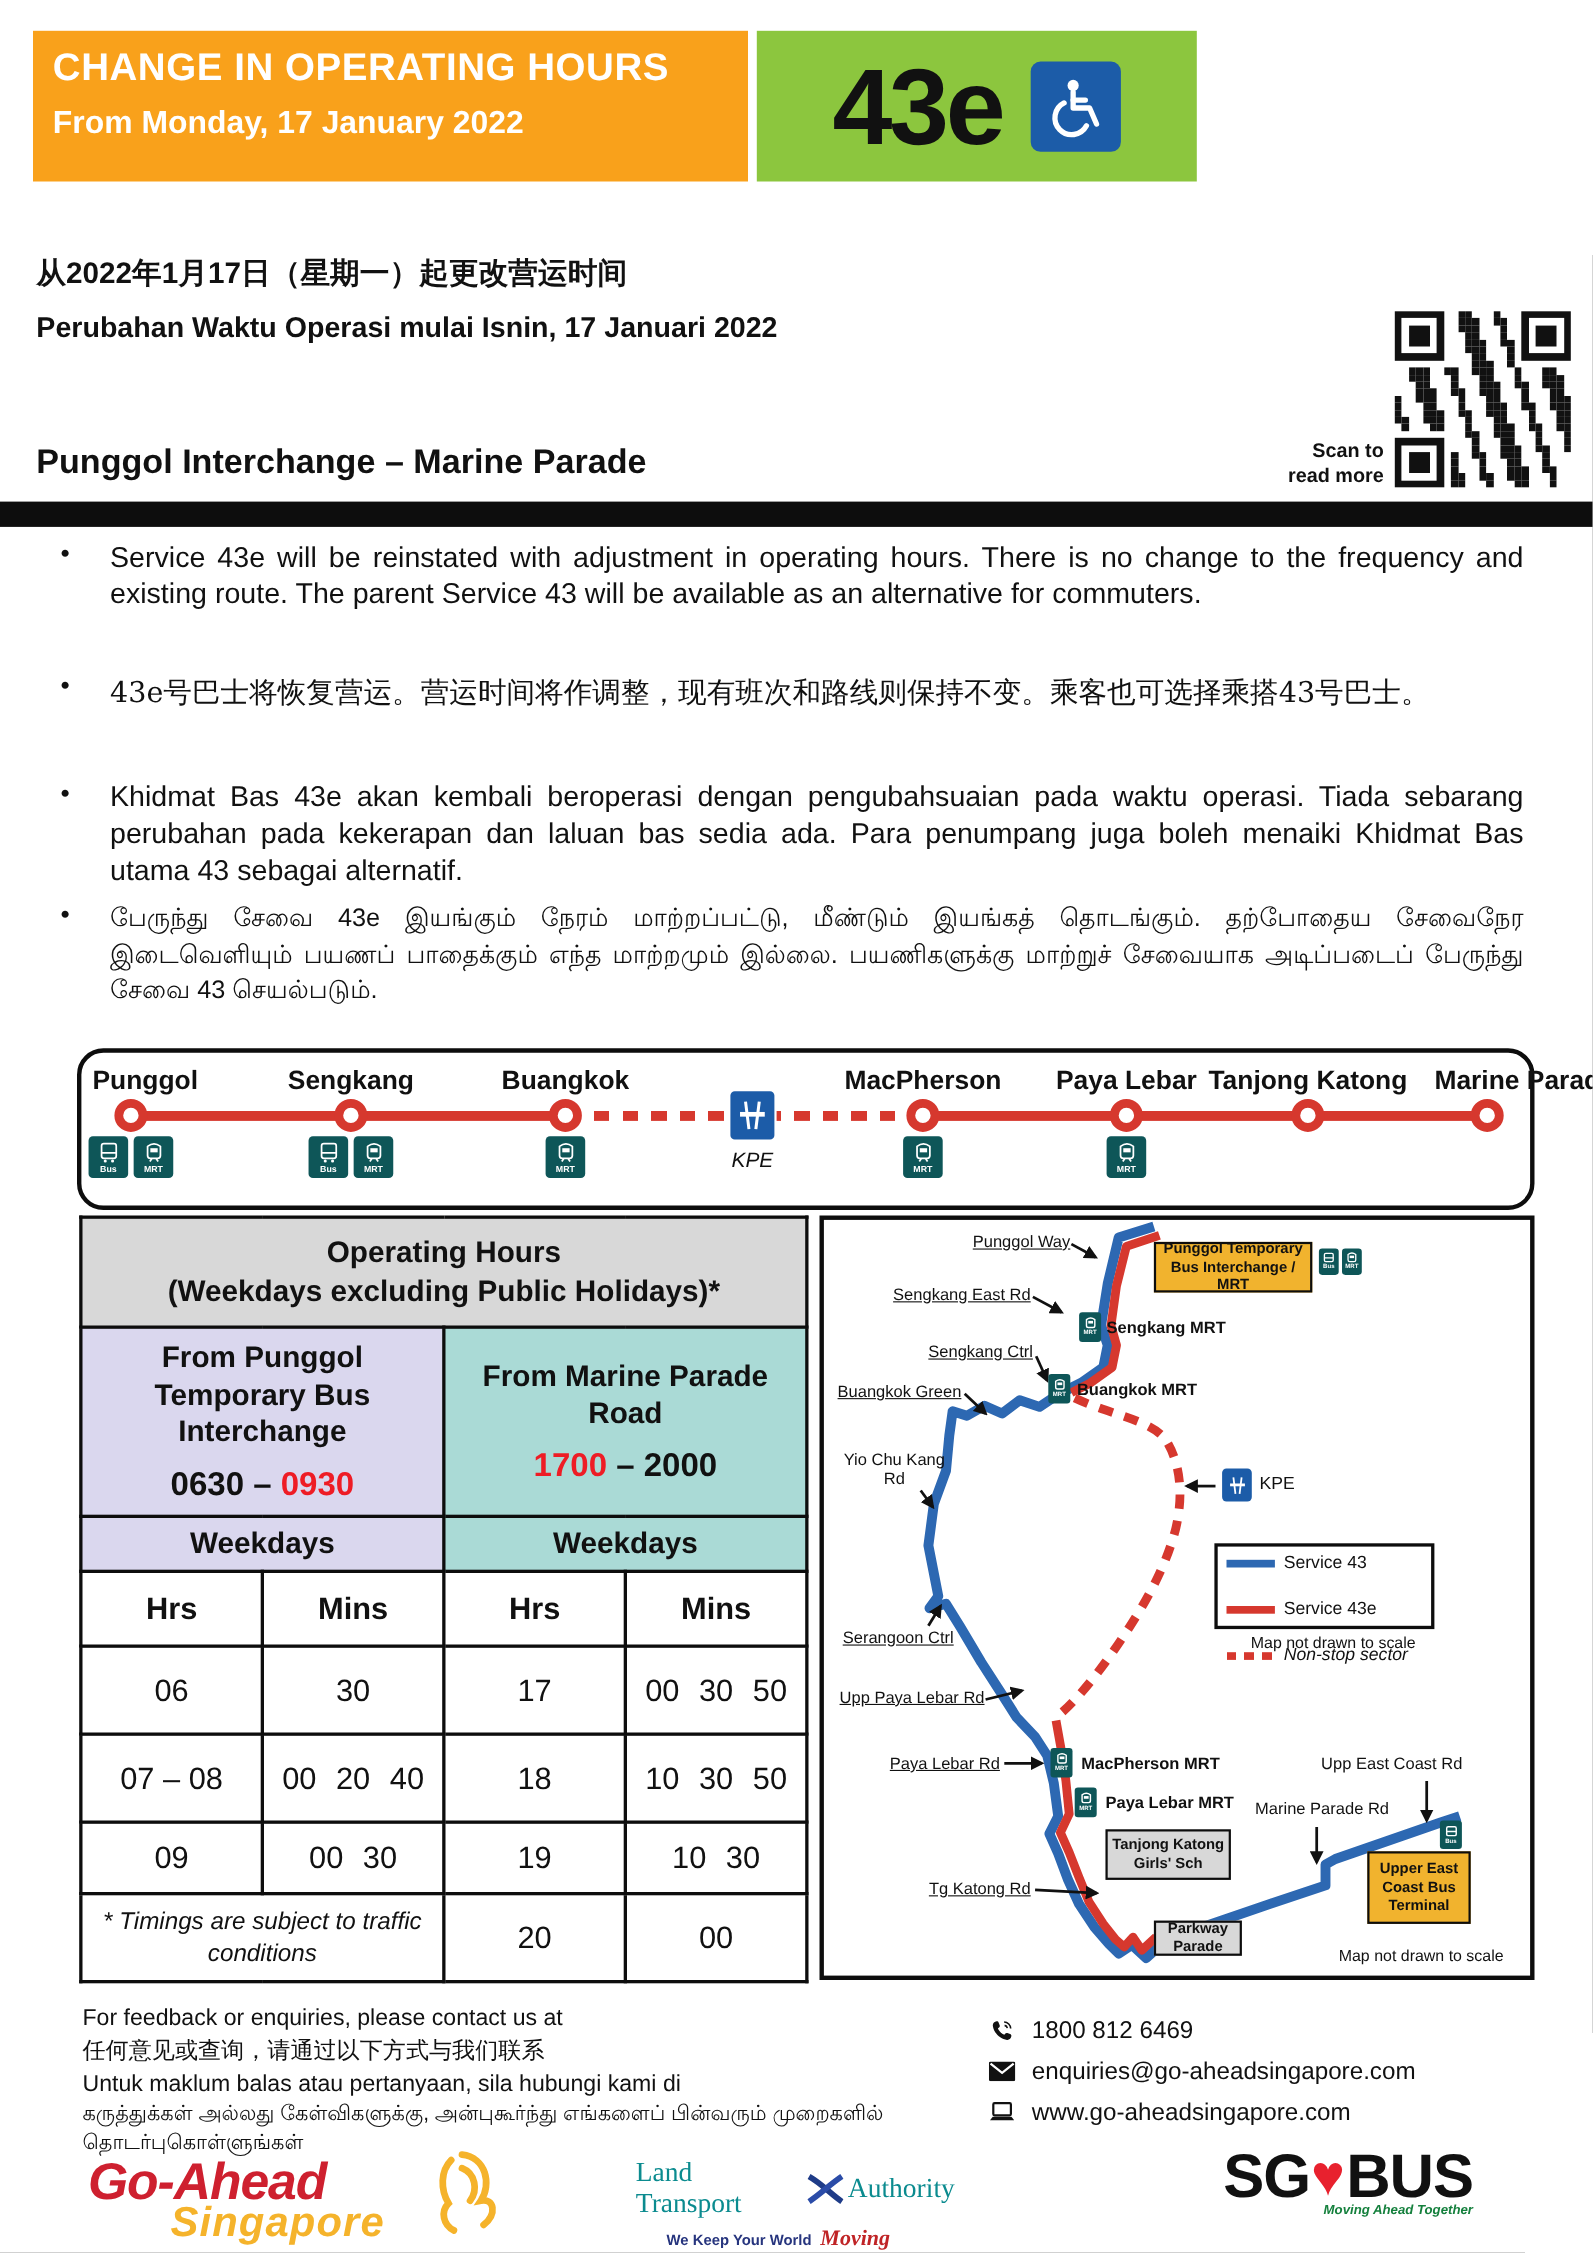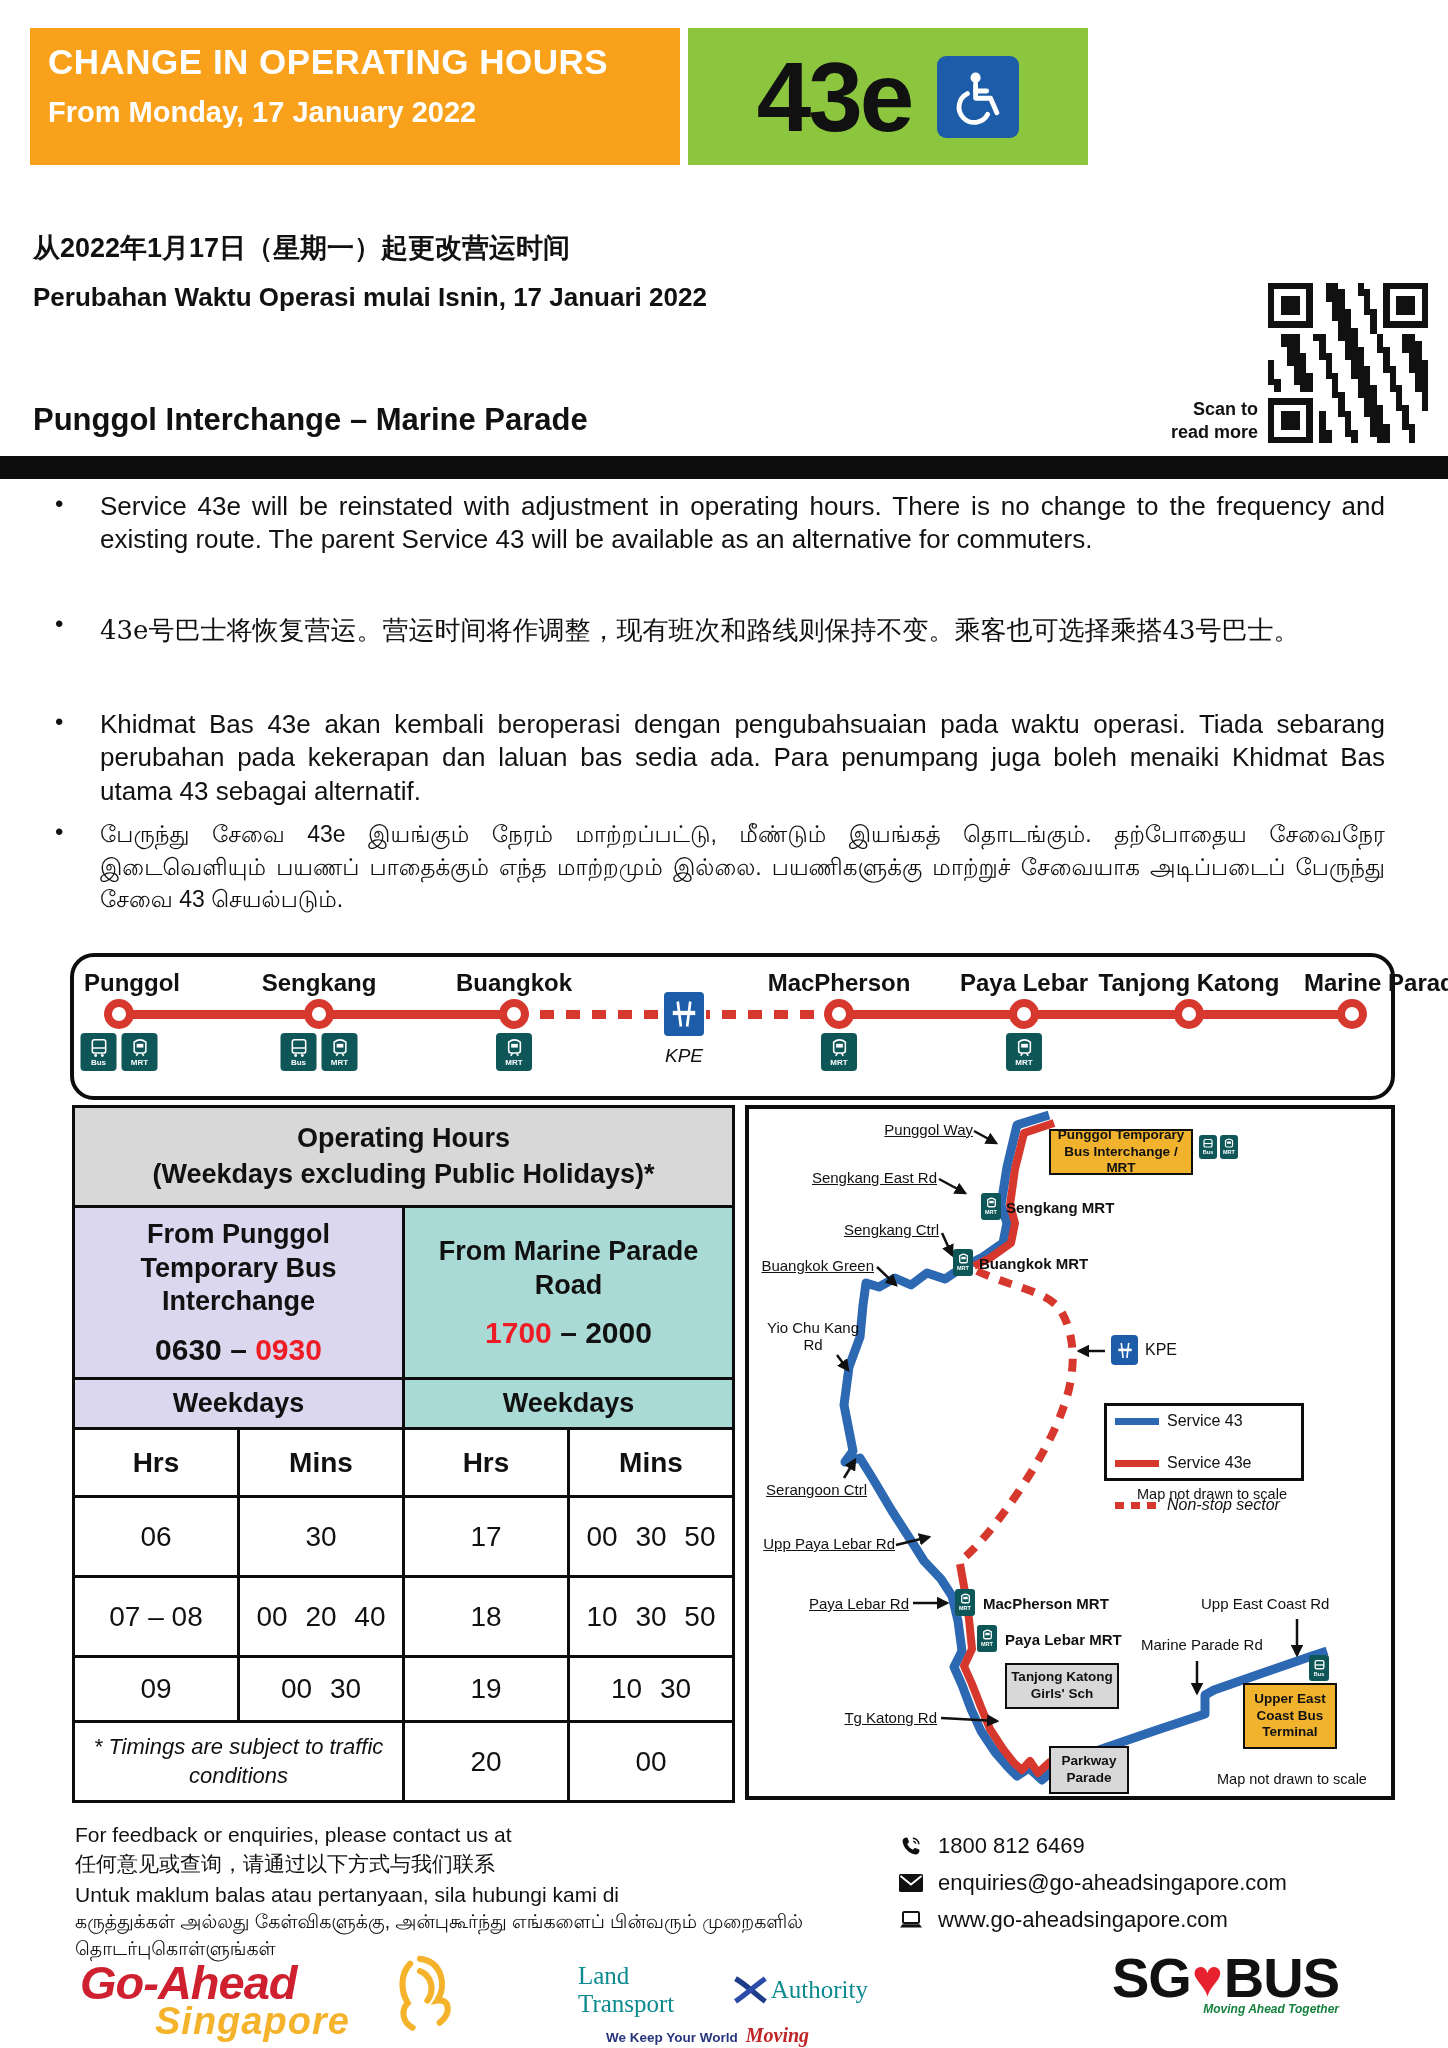--- a/index.html
+++ b/index.html
@@ -596,21 +596,21 @@
         <span>Bus</span>
     </div>
     <div class="mbadge" style="left:471px;top:26px;width:18px;height:24px">
       <svg width="12" height="12" viewBox="0 0 24 24" fill="none" stroke="#fff" stroke-width="2.4">
           <path d="M5 5 q7 -5.5 14 0 v10 a3 3 0 0 1 -3 3 h-8 a3 3 0 0 1 -3 -3 z"></path>
           <rect x="8" y="7" width="8" height="4.5" fill="#fff" stroke="none"></rect>
         </svg>
         <span>MRT</span>
     </div>
     <div class="gbox" style="left:256px;top:554px;width:114px;height:46px">Tanjong Katong Girls' Sch</div>
-    <div class="gbox" style="left:300px;top:637px;width:80px;height:48px">Parkway Parade</div>
+    <div class="gbox" style="left:300px;top:637px;width:80px;height:32px">Parkway Parade</div>
     <div class="mbadge" style="left:560px;top:546px;width:20px;height:26px">
       <svg width="13" height="13" viewBox="0 0 24 24" fill="none" stroke="#fff" stroke-width="2.4">
           <rect x="4" y="3" width="16" height="15" rx="2.5"></rect>
           <line x1="4" y1="11" x2="20" y2="11"></line>
         </svg>
         <span>Bus</span>
     </div>
     <div class="obox" style="left:494px;top:574px;width:94px;height:66px">Upper East Coast Bus Terminal</div>
 
     <div class="legend">

